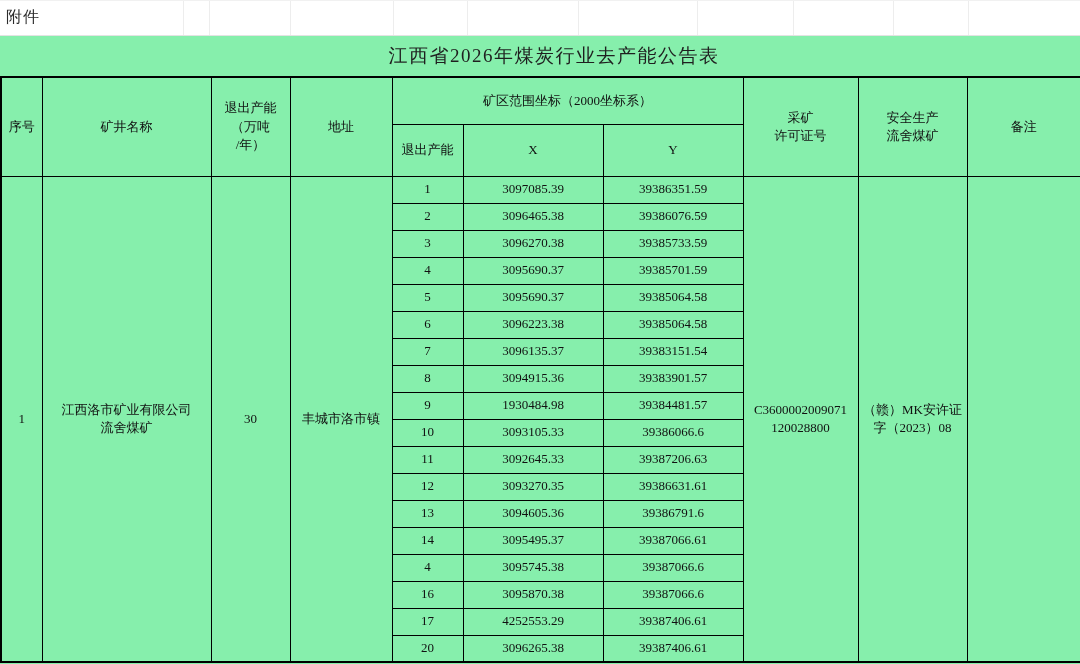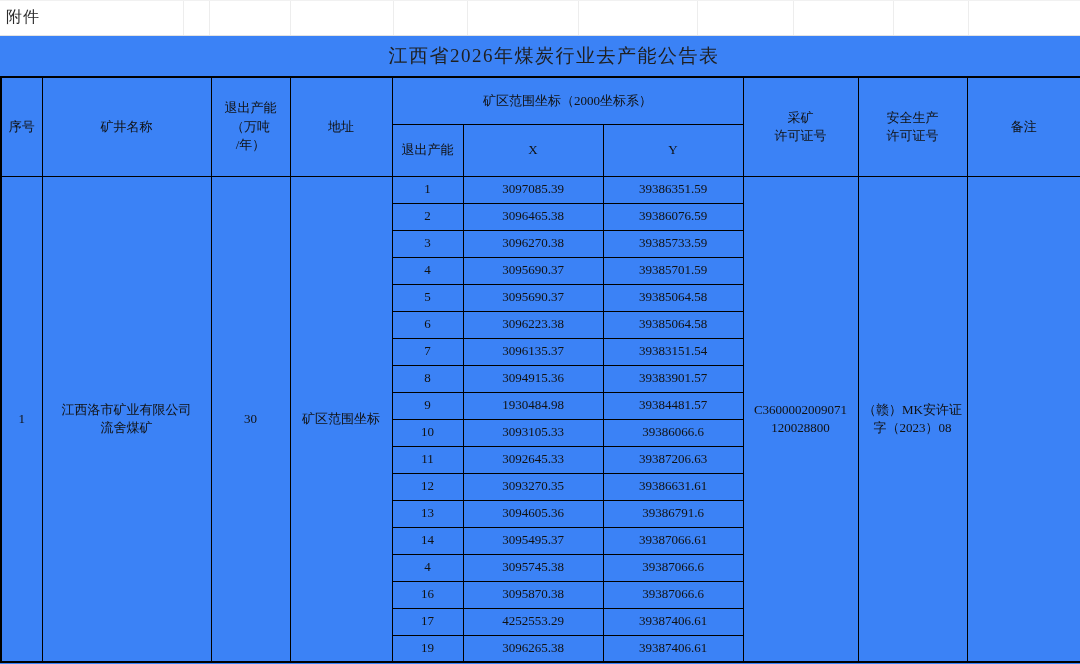--- a/index.html
+++ b/index.html
@@ -1,20 +1,20 @@
 <!DOCTYPE html>
 <html><head>
 <meta charset="utf-8">
 <style>
   html,body{margin:0;padding:0;}
   body{
     width:1080px;height:664px;background:#ffffff;color:#000;
     font-family:"Liberation Serif","DejaVu Serif",serif;
   }
-  .page{position:relative;width:1080px;height:664px;overflow:hidden;background:#3b82f6;}
+  .page{position:relative;width:1080px;height:664px;overflow:hidden;background:#86efac;}
 
   
   .topstrip{
     position:absolute;left:0;top:0;width:1080px;height:34px;
     border-top:1px solid #f1f1f1;border-bottom:1px solid #e3e3e3;background:#fff;
   }
   .attach{
     position:absolute;left:6px;top:6px;font-size:16px;color:#2b2b2b;letter-spacing:1px;
   }
   .vline{position:absolute;top:0;bottom:0;width:1px;background:#ededed;}
@@ -82,36 +82,36 @@
         <th rowspan="2">序号</th>
         <th rowspan="2">矿井名称</th>
         <th rowspan="2" class="preline">退出产能
 （万吨
 /年）</th>
         <th rowspan="2">地址</th>
         <th colspan="3">矿区范围坐标（2000坐标系）</th>
         <th rowspan="2" class="preline">采矿
 许可证号</th>
         <th rowspan="2" class="preline">安全生产
-许可证号</th>
+流舍煤矿</th>
         <th rowspan="2">备注</th>
       </tr>
       <tr class="h2">
         <th>退出产能</th>
         <th>X</th>
         <th>Y</th>
       </tr>
     </thead>
     <tbody id="points-body">
       <tr class="data-row">
         <td rowspan="18">1</td>
         <td rowspan="18" class="preline">江西洛市矿业有限公司
 流舍煤矿</td>
         <td rowspan="18">30</td>
-        <td rowspan="18">矿区范围坐标</td>
+        <td rowspan="18">丰城市洛市镇</td>
         <td>1</td>
         <td>3097085.39</td>
         <td>39386351.59</td>
         <td rowspan="18" class="preline">C3600002009071
 120028800</td>
         <td rowspan="18" class="preline">（赣）MK安许证
 字（2023）08</td>
         <td rowspan="18"></td>
       </tr>
     <tr class="data-row">
@@ -188,19 +188,19 @@
           <td>16</td>
           <td>3095870.38</td>
           <td>39387066.6</td>
         </tr>
         <tr class="data-row">
           <td>17</td>
           <td>4252553.29</td>
           <td>39387406.61</td>
         </tr>
         <tr class="data-row">
-          <td>19</td>
+          <td>20</td>
           <td>3096265.38</td>
           <td>39387406.61</td>
         </tr>
       </tbody>
   </table>
 </div>
 
 </body></html>

